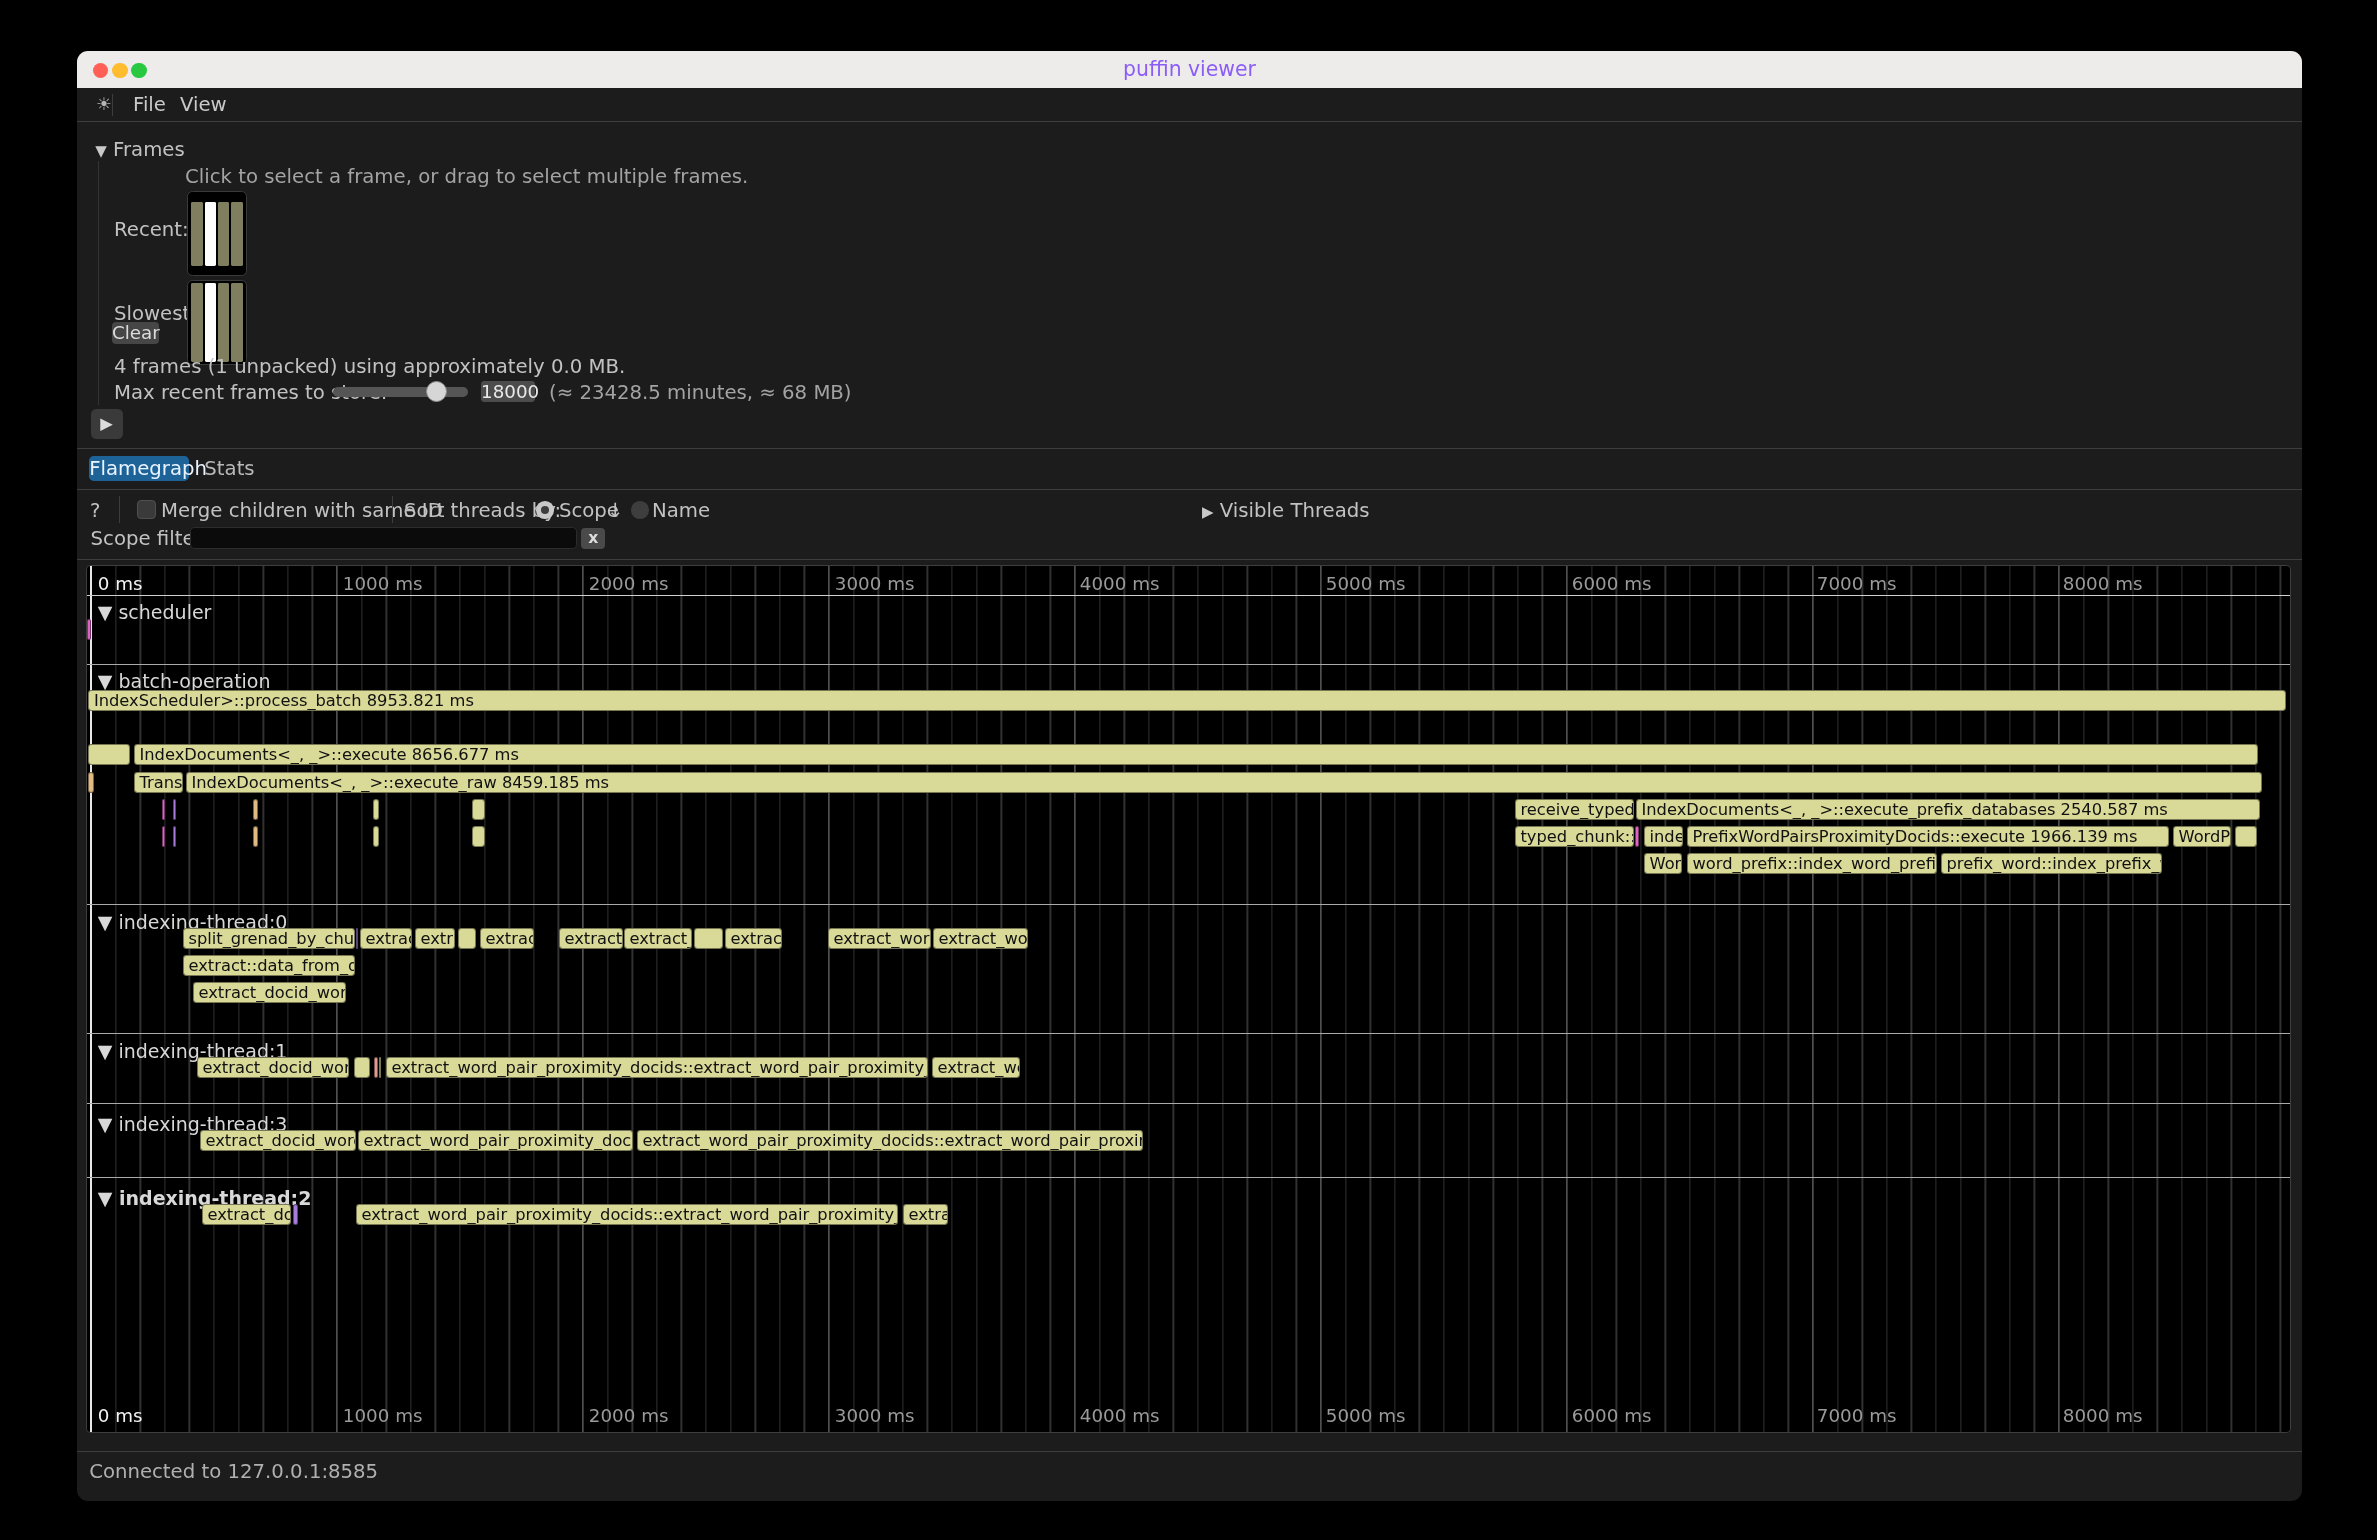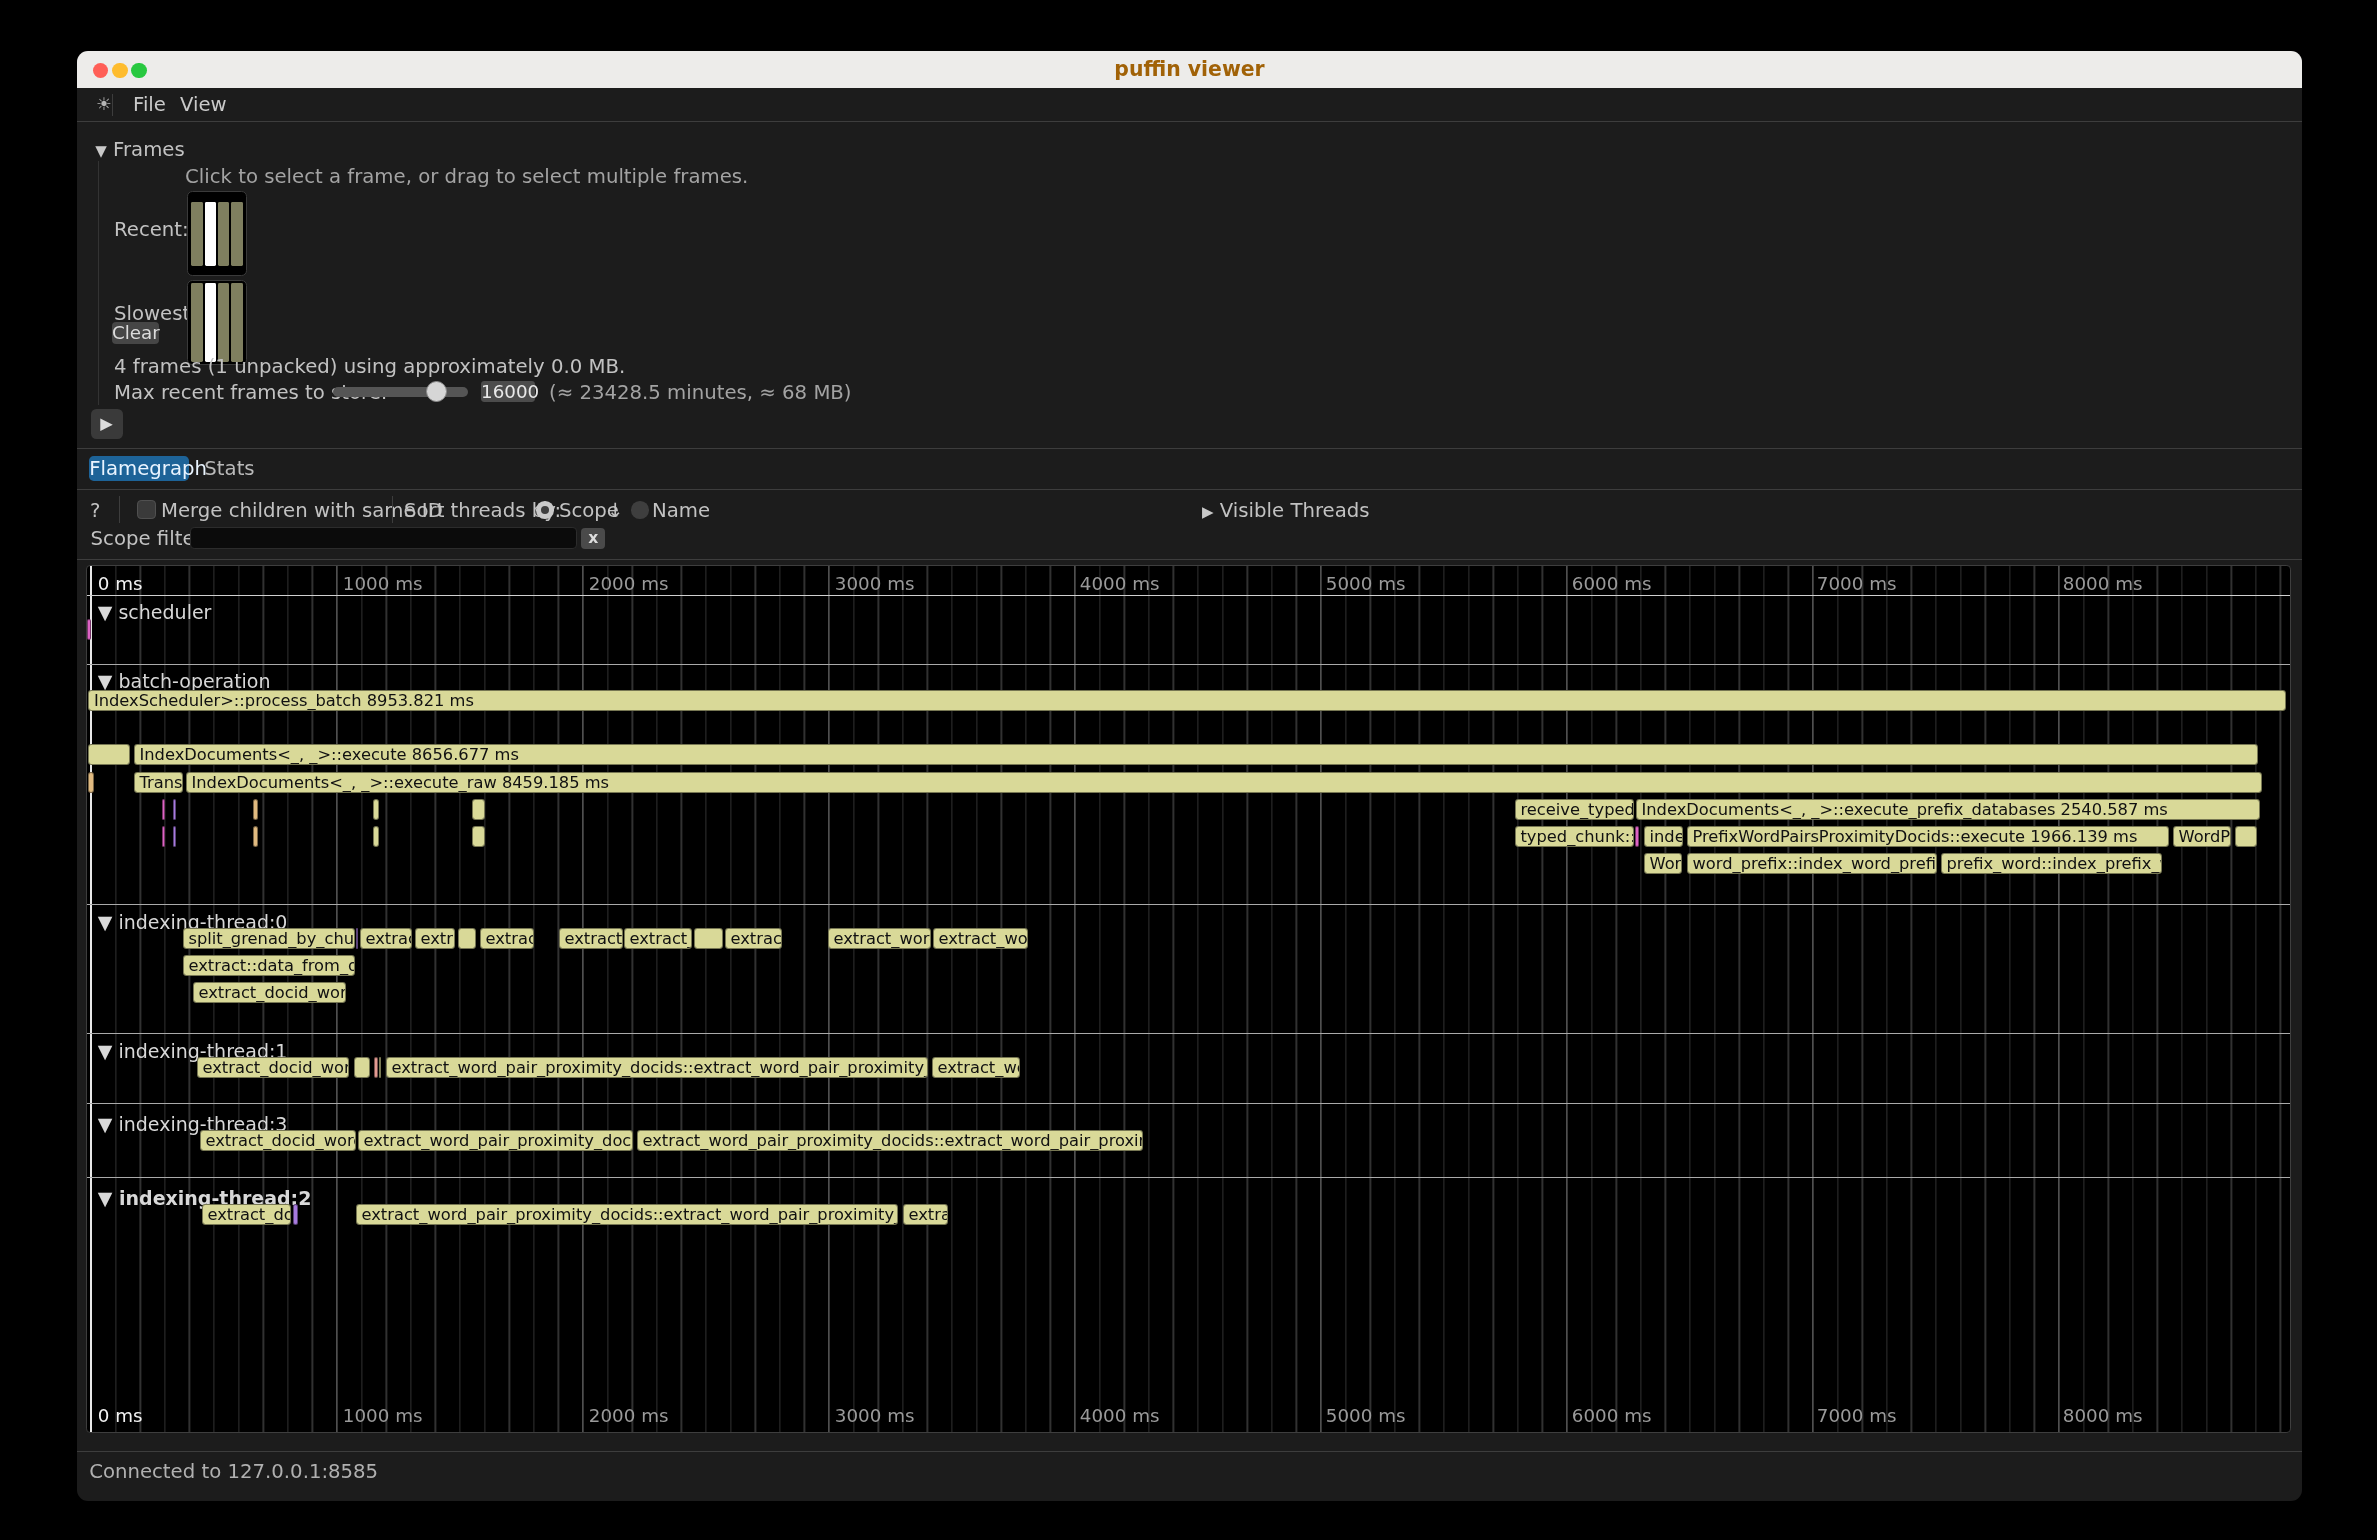--- a/index.html
+++ b/index.html
@@ -1,21 +1,21 @@
 <!DOCTYPE html>
 <html style="font-size:11px"><head>
 <meta charset="utf-8">
 <style>
   * { margin:0; padding:0; box-sizing:border-box; }
   html,body { width:2377px; height:1540px; background:#000; font-family:"DejaVu Sans","Liberation Sans",sans-serif; }
   .window { position:absolute; left:77px; top:51px; width:2225px; height:1450px; background:#1c1c1c; border-radius:11px; overflow:hidden; }
 
   
   .titlebar { position:absolute; left:0; top:0; width:100%; height:37px; background:#edecea; }
-  .title { position:absolute; left:0; top:0; width:100%; height:37px; line-height:37px; text-align:center; font-size:20.4px; font-weight:bold; color:#a16207; }
+  .title { position:absolute; left:0; top:0; width:100%; height:37px; line-height:37px; text-align:center; font-size:20.4px; font-weight:normal; color:#8b5cf6; }
   .tl { position:absolute; top:11.5px; width:15.6px; height:15.6px; border-radius:50%; }
   .tl.red { left:15.6px; background:#ff5f57; }
   .tl.yellow { left:35px; background:#febc2e; }
   .tl.green { left:54px; background:#28c840; }
 
   
   .menubar { position:absolute; left:0; top:37px; width:100%; height:33px; background:#1c1c1c; }
   .theme-btn { position:absolute; left:15px; top:4.1px; width:24.4px; height:24.4px; color:#b5b5b5; font-size:17.6px; text-align:center; line-height:24.4px; }
   .menu-item { position:absolute; top:0; height:33px; line-height:33px; color:#c9c9c9; font-size:19.7px; }
   .vsep { position:absolute; width:1.4px; background:#3d3d3d; }
@@ -109,21 +109,21 @@
       <div class="thumb-bar" style="background: rgb(127, 127, 95);"></div>
       <div class="thumb-bar" style="background: rgb(127, 127, 95);"></div>
     </div>
   <div class="btn clear-btn">Clear</div>
 
   <div class="label" style="left:37px; top:304px;">4 frames (1 unpacked) using approximately 0.0 MB.</div>
 
   <div class="label" style="left:37px; top:330px;">Max recent frames to store:</div>
   <div class="slider-track"></div>
   <div class="slider-knob"></div>
-  <div class="value-box">16000</div>
+  <div class="value-box">18000</div>
   <div class="label dim" style="left:472px; top:330px;">(≈ 23428.5 minutes, ≈ 68 MB)</div>
 
   <div class="btn play-btn">▶</div>
 
   <div class="hsep" style="top:397px;"></div>
 
   <div class="tab-active">Flamegraph</div>
   <div class="tab">Stats</div>
   <div class="hsep" style="top:438px;"></div>
 

